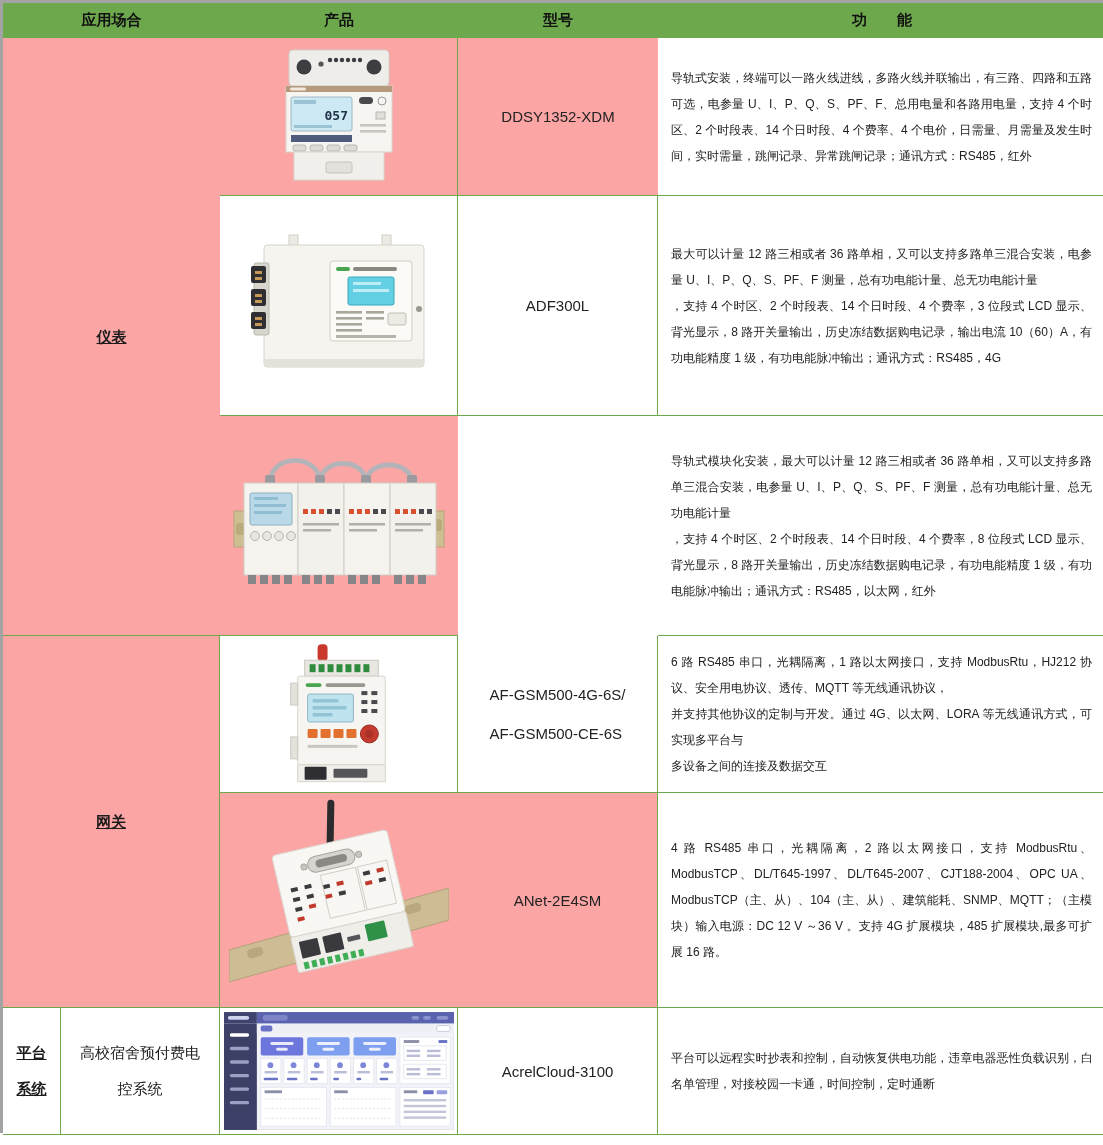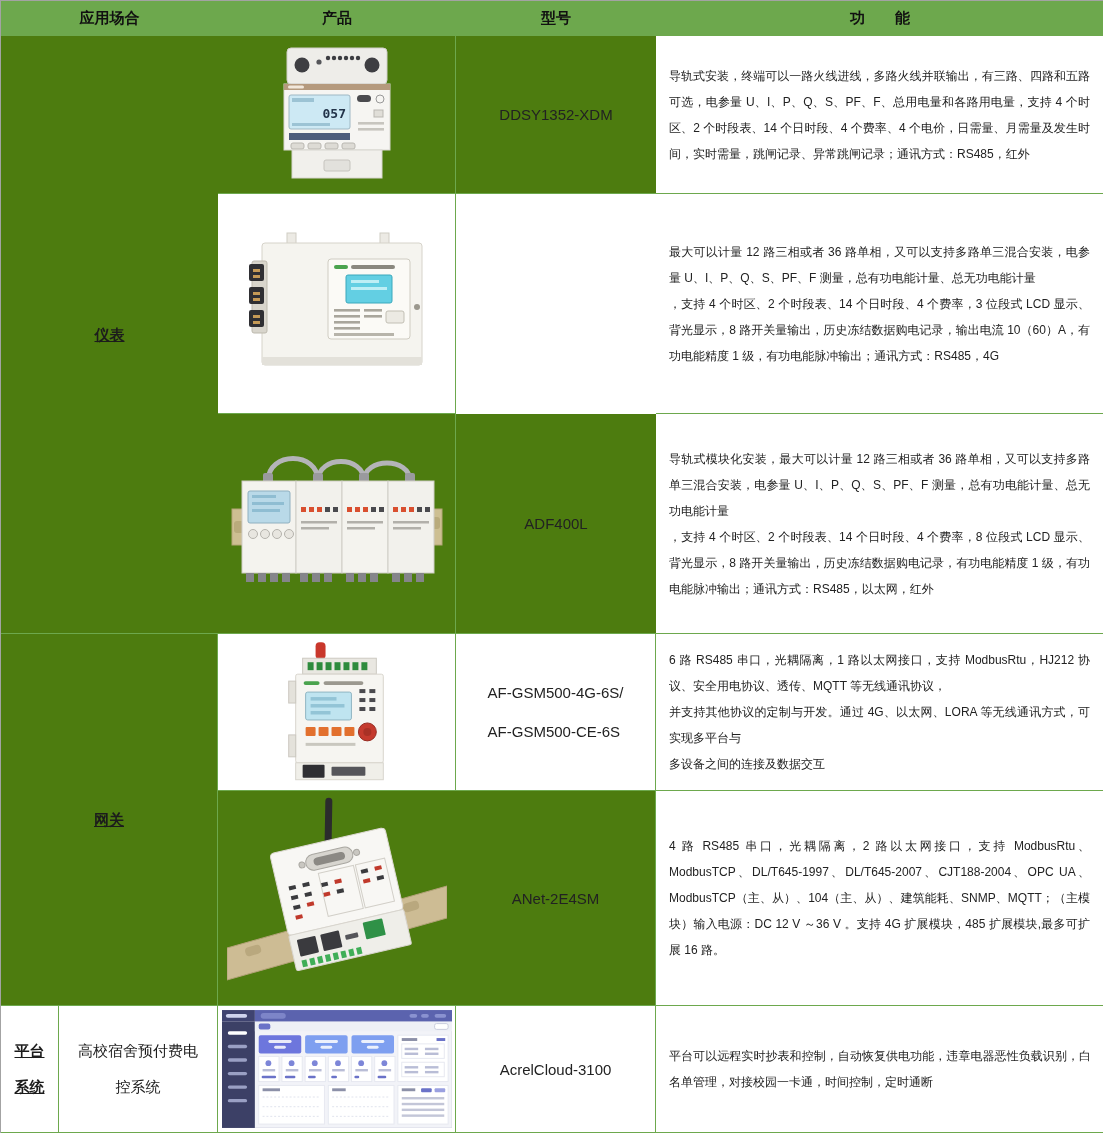--- a/index.html
+++ b/index.html
@@ -7,35 +7,35 @@
     width: 1103px; height: 1145px;
     background: #ffffff;
     font-family: "Liberation Sans", "DejaVu Sans", sans-serif;
     color: #1c1c1c;
   }
   .tbl {
     display: grid;
     width: 1103px; height: 1133px;
     grid-template-columns: 58px 159px 238px 200px 448px;
     grid-template-rows: 35px 158px 220px 220px 157px 215px 127px;
-    border: 1px solid #a3a3a3;
+    border: 3px solid #a3a3a3;
   }
   .cell {
     border-right: 1px solid #6da84d;
     border-bottom: 1px solid #6da84d;
     display: flex; align-items: center; justify-content: center;
     overflow: hidden;
   }
   .cell:nth-child(5n) { border-right: none; }
   .hdr {
     background: #6da84d;
     border-right: none;
     font-weight: bold; font-size: 15px; color: #111;
   }
-  .bg-green { background: #4d7c0f; }
+  .bg-green { background: #fca5a5; }
   .bg-white { background: #ffffff; }
   .group-label { font-weight: bold; font-size: 15px; text-align: center; white-space: pre-line; line-height: 2.4; text-decoration: underline; }
   .scene-label { font-size: 15px; text-align: center; line-height: 2.4; padding: 0 19px; }
   .model { font-size: 15px; text-align: left; white-space: pre-line; line-height: 2.6; color: #222; }
   .func {
     font-size: 12px; line-height: 26px; color: #222;
     padding: 4px 13px;
     text-align: justify; white-space: pre-line;
     justify-content: flex-start;
   }
@@ -161,20 +161,23 @@
         <rect x="102" y="112" width="26" height="2.6"></rect>
           <rect x="102" y="118" width="26" height="2.6"></rect>
         <rect x="132" y="100" width="18" height="2.6"></rect>
           <rect x="132" y="106" width="18" height="2.6"></rect>
       </g>
       <rect x="154" y="102" width="18" height="12" rx="2" fill="#eceae3" stroke="#c2bfb4"></rect>
       <rect x="102" y="124" width="60" height="3" fill="#b7b4aa"></rect>
       <circle cx="185" cy="98" r="3" fill="#9b988e"></circle>
     </svg>
   </div>
+  <div class="cell bg-white c4 r3">
+    <span class="model">ADF300L</span>
+  </div>
   <div class="cell bg-white c5 r3 func">
     <span>最大可以计量 12 路三相或者 36 路单相，又可以支持多路单三混合安装，电参量 U、I、P、Q、S、PF、F 测量，总有功电能计量、总无功电能计量
 ，支持 4 个时区、2 个时段表、14 个日时段、4 个费率，3 位段式 LCD 显示、背光显示，8 路开关量输出，历史冻结数据购电记录，输出电流 10（60）A，有功电能精度 1 级，有功电能脉冲输出；通讯方式：RS485，4G</span>
   </div>
 
   <div class="cell bg-green c3 r4">
     <svg viewBox="0 0 218 190" width="218" height="190">
       <rect x="4" y="80" width="210" height="36" fill="#cdbf92" stroke="#b5a678"></rect>
       <rect x="6" y="92" width="10" height="12" rx="3" fill="#b9ab7c"></rect>
       <rect x="202" y="88" width="10" height="12" rx="3" fill="#b9ab7c"></rect>
@@ -241,23 +244,20 @@
           <rect x="84" y="144" width="8" height="9"></rect>
         <rect x="96" y="144" width="8" height="9"></rect>
           <rect x="118" y="144" width="8" height="9"></rect>
           <rect x="130" y="144" width="8" height="9"></rect>
         <rect x="142" y="144" width="8" height="9"></rect>
           <rect x="164" y="144" width="8" height="9"></rect>
           <rect x="176" y="144" width="8" height="9"></rect>
         <rect x="188" y="144" width="8" height="9"></rect>
       </g>
     </svg>
-  </div>
-  <div class="cell bg-green c4 r4">
-    <span class="model">ADF400L</span>
   </div>
   <div class="cell bg-white c5 r4 func">
     <span>导轨式模块化安装，最大可以计量 12 路三相或者 36 路单相，又可以支持多路单三混合安装，电参量 U、I、P、Q、S、PF、F 测量，总有功电能计量、总无功电能计量
 ，支持 4 个时区、2 个时段表、14 个日时段、4 个费率，8 位段式 LCD 显示、背光显示，8 路开关量输出，历史冻结数据购电记录，有功电能精度 1 级，有功电能脉冲输出；通讯方式：RS485，以太网，红外</span>
   </div>
 
   <div class="cell bg-white c3 r5">
     <svg viewBox="0 0 238 150" width="238" height="150">
       <rect x="98" y="5" width="10" height="17" rx="4" fill="#c9382c"></rect>
       <rect x="85" y="21" width="74" height="16" fill="#e9e7e1" stroke="#ccc9c1"></rect>

